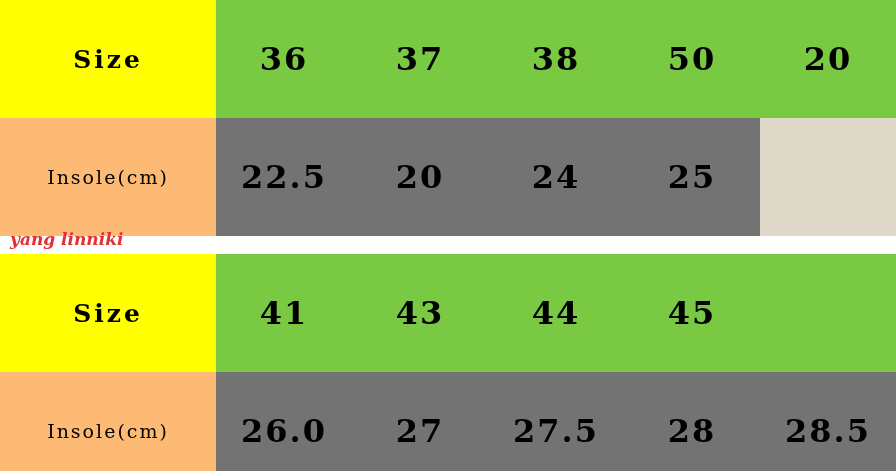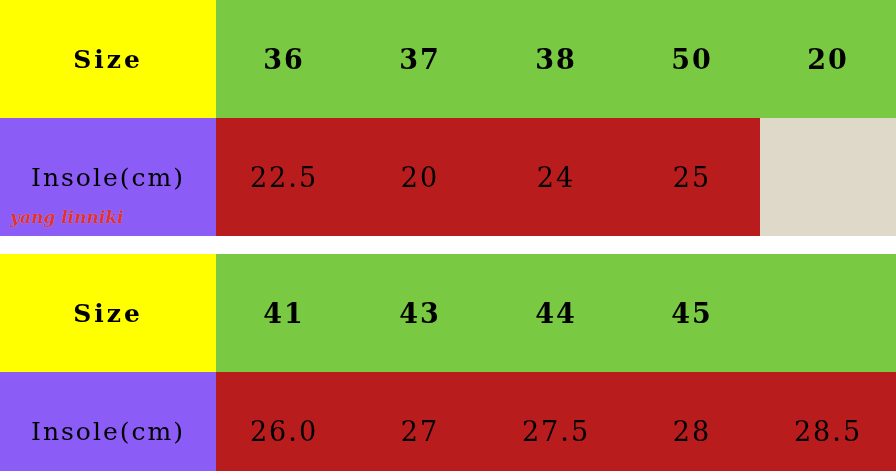--- a/index.html
+++ b/index.html
@@ -50,39 +50,39 @@
   .cell.label {
     width: 216px;
     font-size: 25px;
     letter-spacing: 3px;
   }
   .cell.label.size-label {
     background: #ffff00;
     font-weight: bold;
   }
   .cell.label.insole-label {
-    background: #8b5cf6;
+    background: #fdba74;
     font-weight: normal;
     letter-spacing: 2px;
-    font-size: 25px;
+    font-size: 19px;
   }
 
   
   .cell.value {
     width: 136px;
-    font-size: 27px;
+    font-size: 32px;
     letter-spacing: 2px;
   }
   .cell.value.size-value {
     background: #7ac943;
     font-weight: bold;
   }
   .cell.value.insole-value {
-    background: #b91c1c;
-    font-weight: normal;
+    background: #737373;
+    font-weight: bold;
   }
 
   
   .cell.filler {
     flex: 1;
   }
   .cell.filler.size-filler { background: #7ac943; }
   .cell.filler.insole-filler { background: #ded9c9; }
 
   
@@ -92,21 +92,21 @@
     width: 896px;
     height: 18px;
     background: #ffffff;
   }
   #sep-top { top: 0; height: 2px; }
   #sep-mid { top: 236px; height: 18px; }
 
   .watermark {
     position: absolute;
     left: 10px;
-    top: 207px;
+    top: 229px;
     font-family: "DejaVu Serif", serif;
     font-style: italic;
     font-weight: bold;
     font-size: 17px;
     color: #e03030;
     letter-spacing: 0px;
     text-shadow: 0 0 1px rgba(255,255,255,0.6);
     z-index: 5;
   }
 </style>

